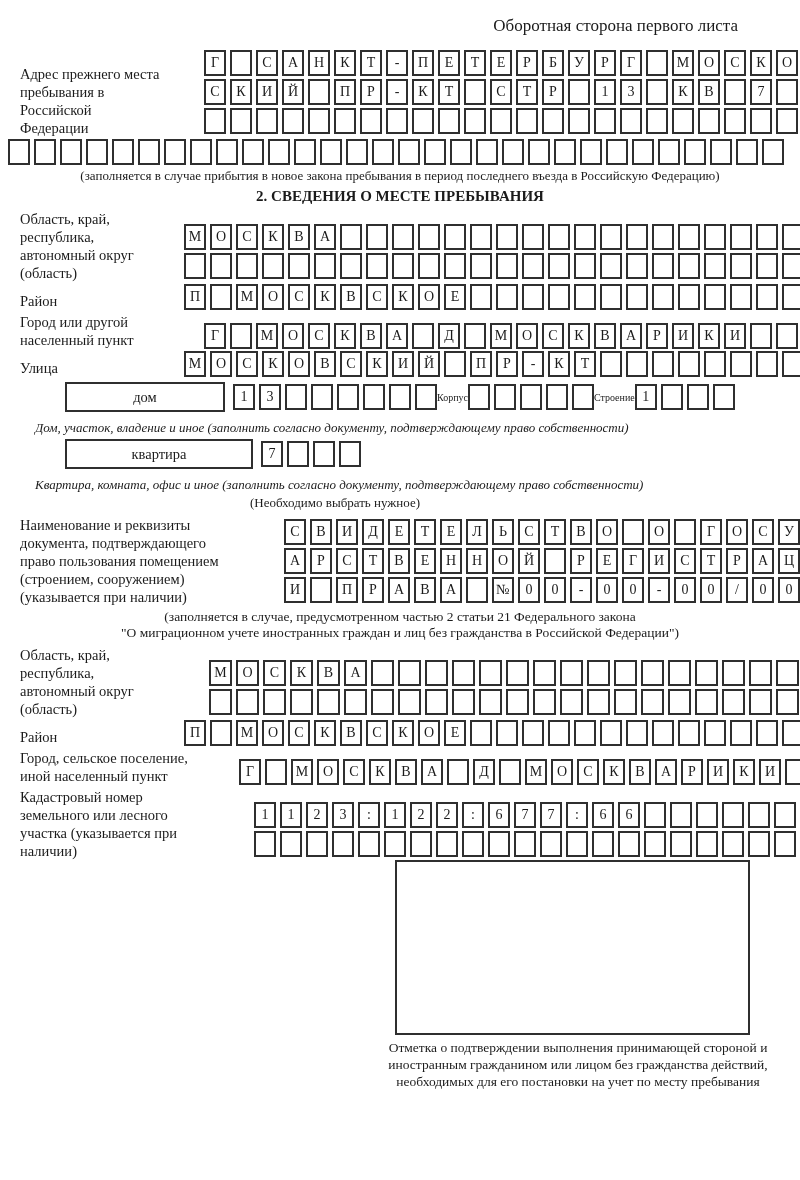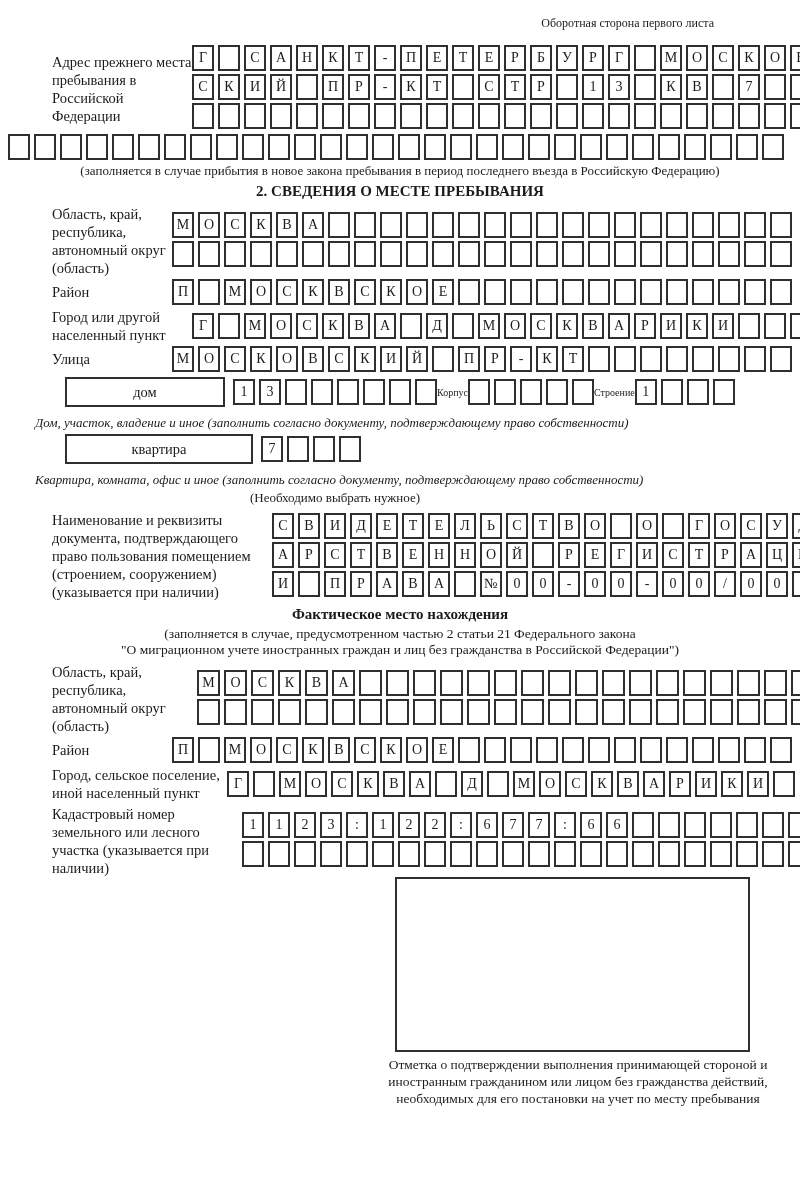--- a/index.html
+++ b/index.html
@@ -1,23 +1,23 @@
 <!DOCTYPE html>
 <html><head>
 <meta charset="utf-8">
 <style>
   html,body{margin:0;padding:0;background:#ffffff;}
   .page{
     width:800px;height:1180px;background:#ffffff;color:#1b1b1b;
     font-family:"Liberation Serif","DejaVu Serif",serif;
     position:relative;overflow:hidden;
   }
-  .header-note{ text-align:right;padding:16px 86px 0 0;font-size:12px; }
-
-  .fieldrow{ display:flex;align-items:center;margin-left:52px; }
+  .header-note{ text-align:right;padding:16px 62px 0 0;font-size:17px; }
+
+  .fieldrow{ display:flex;align-items:flex-end;margin-left:20px;gap:44px; }
   .flabel{ font-size:14.5px;line-height:18px;flex:0 0 auto; }
   .lw120{width:120px}.lw140{width:140px}.lw145{width:145px}
   .lw175{width:175px}.lw190{width:190px}.lw220{width:220px}
 
   .cells{ display:flex;gap:4px; }
   .cell{
     box-sizing:border-box;width:22px;height:26px;border:2px solid #2f2f2f;
     background:#fff;display:flex;align-items:center;justify-content:center;
     font-size:14px;flex:0 0 auto;
   }
@@ -446,21 +446,20 @@
           <div class="cell">0</div>
           <div class="cell">0</div>
           <div class="cell">/</div>
           <div class="cell">0</div>
           <div class="cell">0</div>
           <div class="cell">0</div>
         </div>
     </div>
   </div>
 
-  <div class="sec-title mt5">Фактическое место нахождения</div>
   <div class="subtitle mt3">(заполняется в случае, предусмотренном частью 2 статьи 21 Федерального закона</div>
   <div class="subtitle">"О миграционном учете иностранных граждан и лиц без гражданства в Российской Федерации")</div>
 
   <div class="fieldrow mt5">
     <div class="flabel lw145">Область, край, республика, автономный округ (область)</div>
     <div class="rowstack">
       <div class="cells p27">
           <div class="cell">М</div>
           <div class="cell">О</div>
           <div class="cell">С</div>

